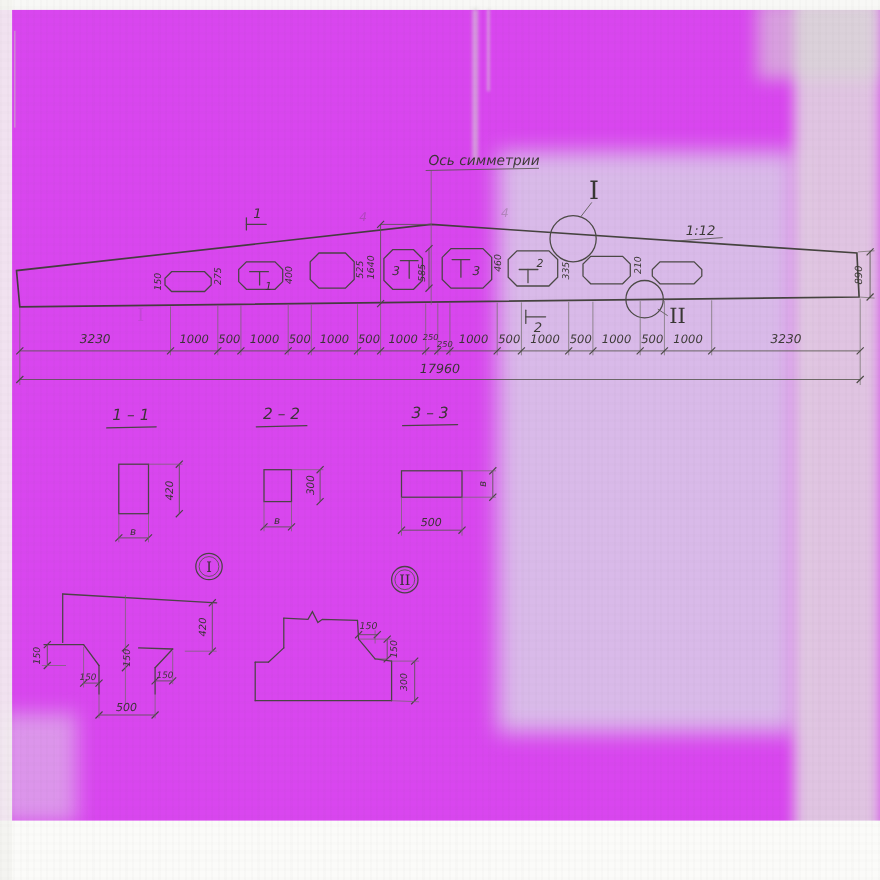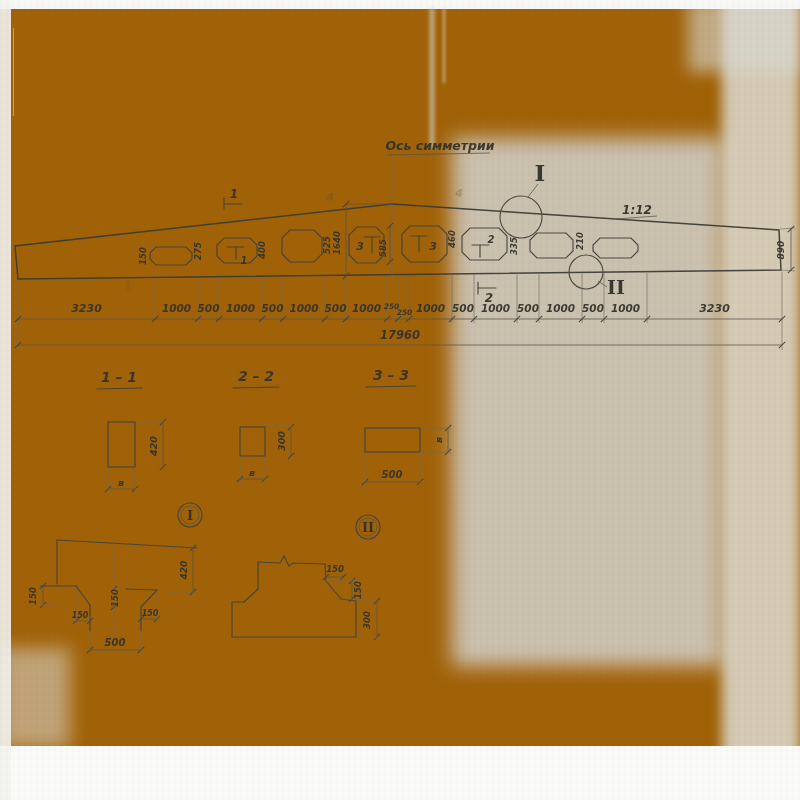--- a/index.html
+++ b/index.html
@@ -1,16 +1,16 @@
 <!DOCTYPE html>
 <html><head>
 <meta charset="utf-8">
 <style>
   html,body{margin:0;padding:0;background:#8a8a88;}
-  .stage{position:relative;width:800px;height:800px;overflow:hidden;background:#a16207;margin:0 auto;font-weight:bold;}
+  .stage{position:relative;width:800px;height:800px;overflow:hidden;background:#d946ef;margin:0 auto;}
   .tint{position:absolute;pointer-events:none;}
   .t-right{left:452px;top:138px;width:272px;height:528px;background:#dae1e8;opacity:.75;filter:blur(10px);}
   .t-farright{left:722px;top:0;width:78px;height:760px;background:#e2e4df;opacity:.8;filter:blur(6px);}
   .t-topright{left:688px;top:0;width:112px;height:72px;background:#d8dad5;opacity:.6;filter:blur(8px);}
   .t-bottom{left:0;top:746px;width:800px;height:54px;background:#fbfbf9;}
   .t-top{left:0;top:0;width:800px;height:9px;background:#f8f8f6;}
   .t-left{left:0;top:0;width:11px;height:800px;background:#f3f3f0;opacity:.9;}
   .t-bottomleft{left:0;top:648px;width:70px;height:100px;background:#e0e4e8;opacity:.5;filter:blur(9px);}
   .streak1{left:430px;top:8px;width:4px;height:140px;background:#d4d7d2;opacity:.8;filter:blur(2px);}
   .streak2{left:443px;top:8px;width:2px;height:75px;background:#d8dbd6;opacity:.7;filter:blur(1.5px);}

